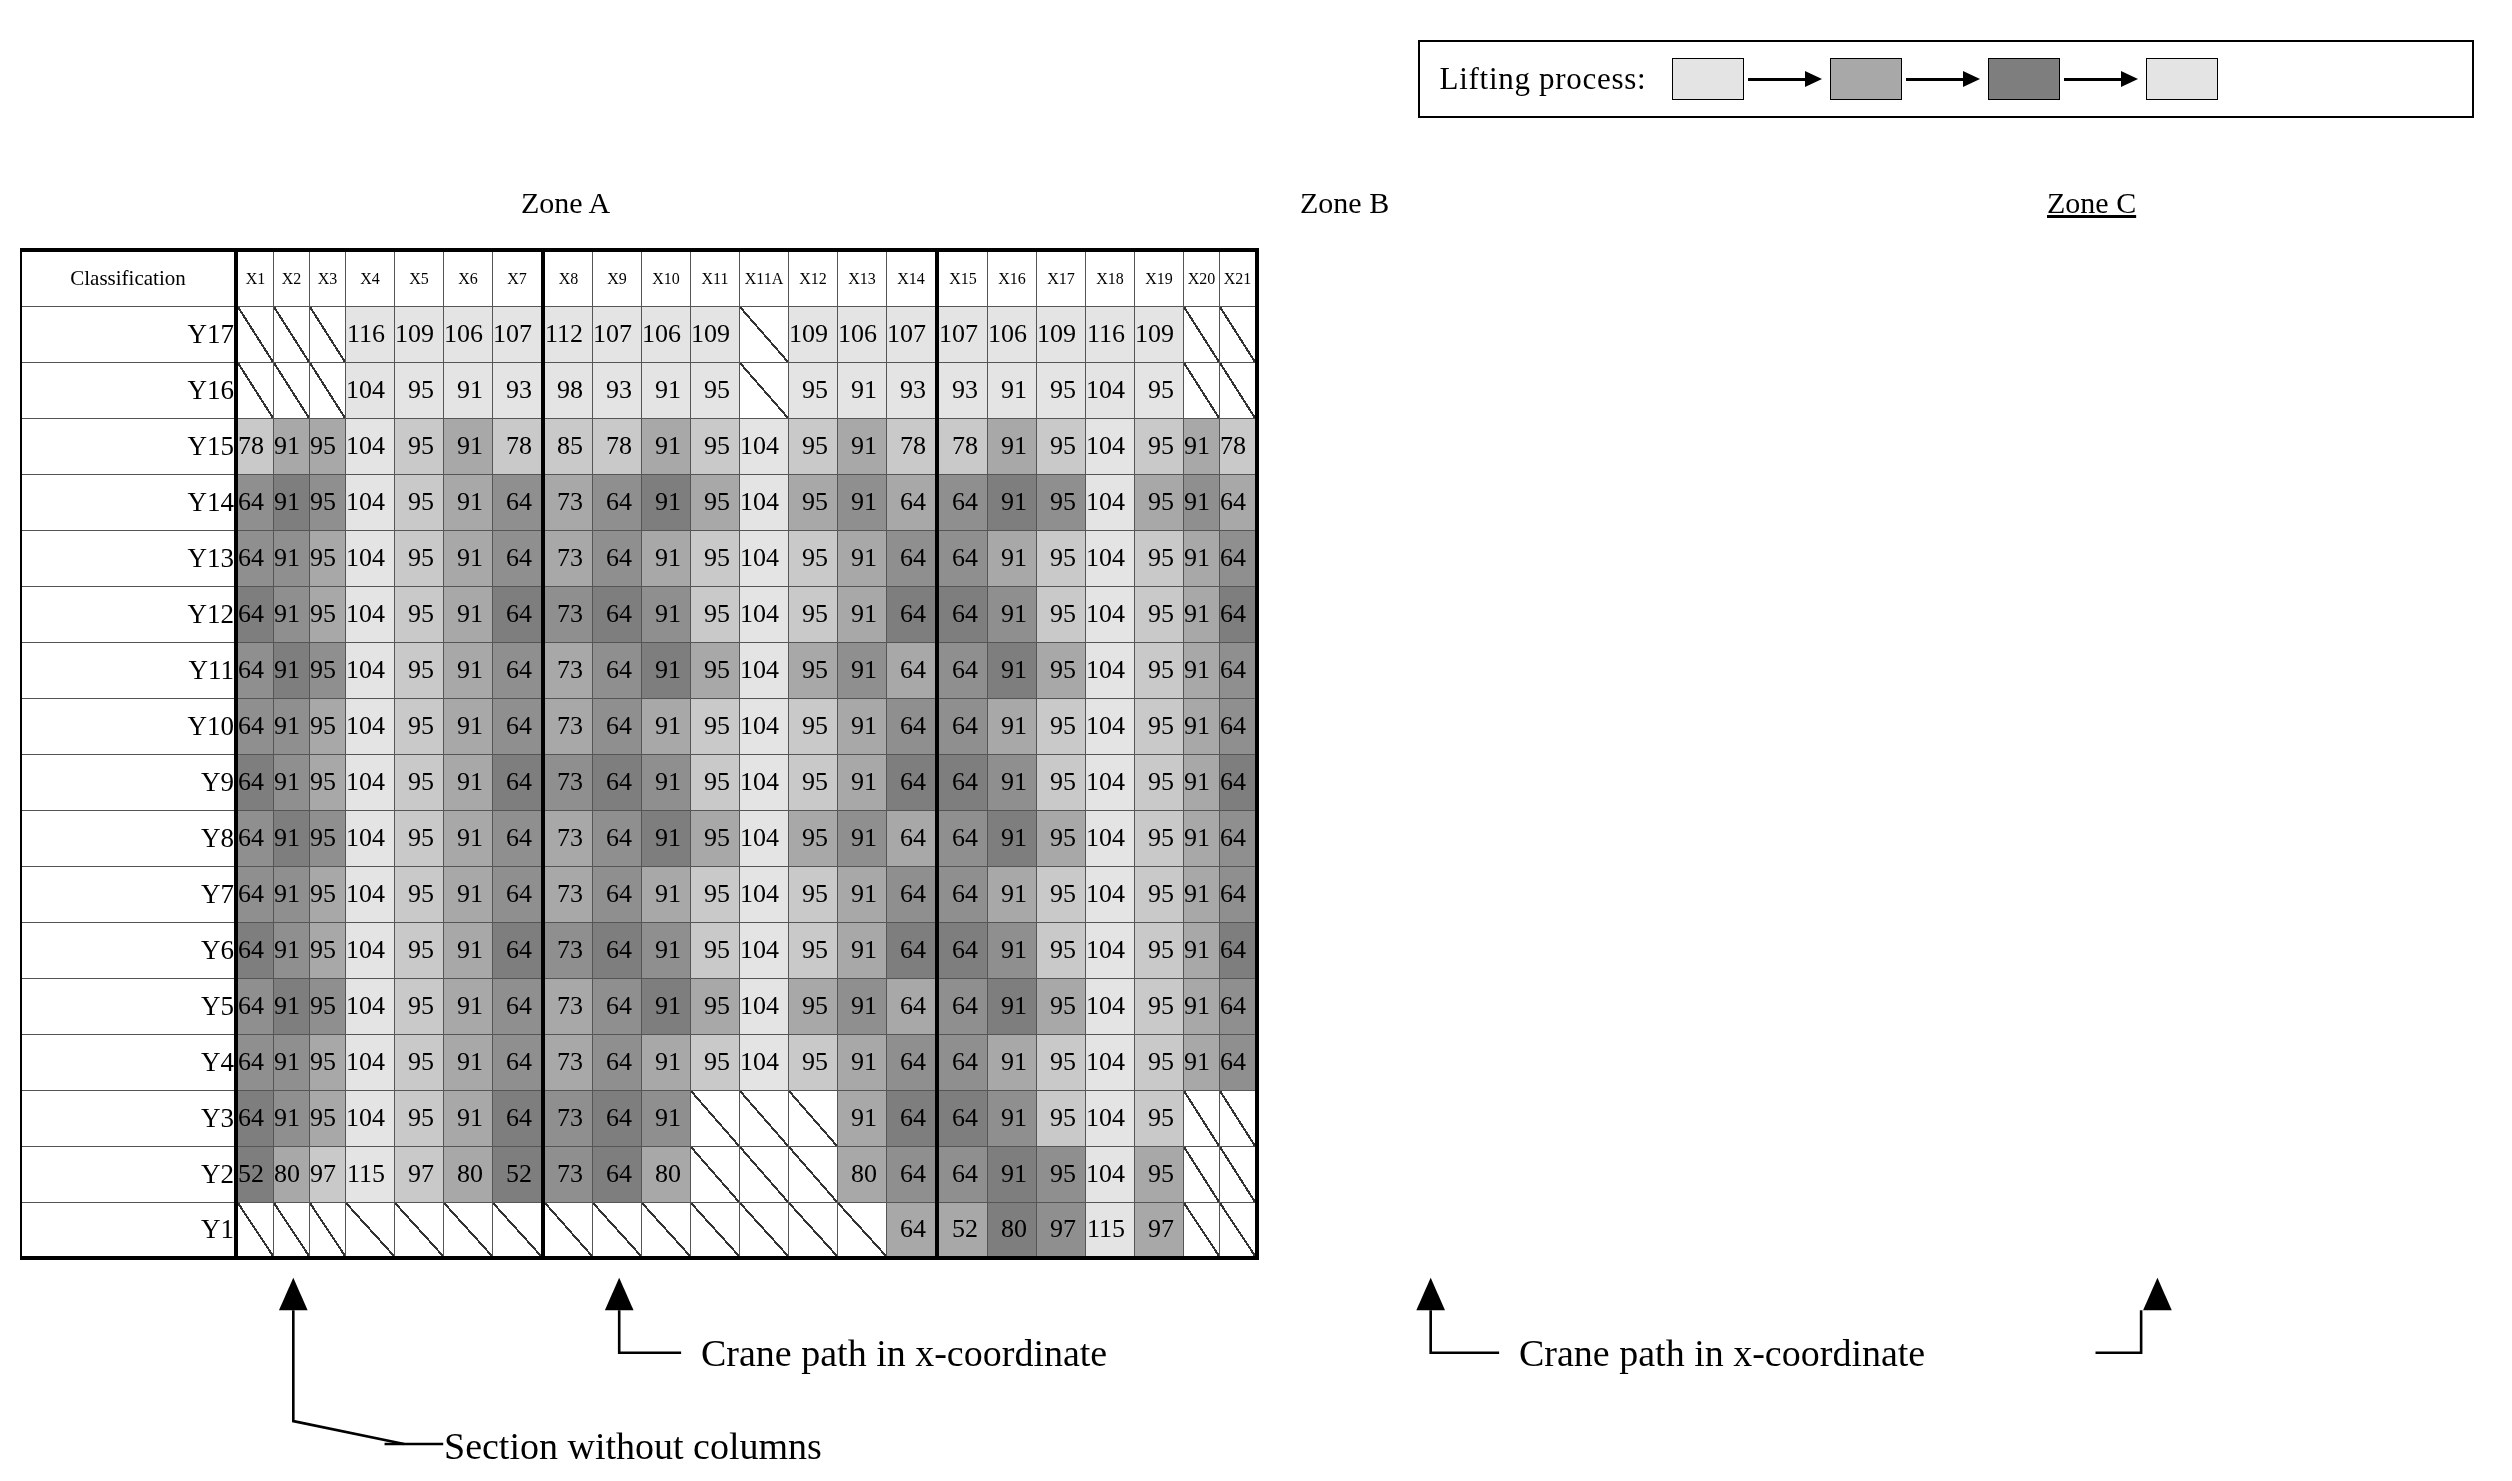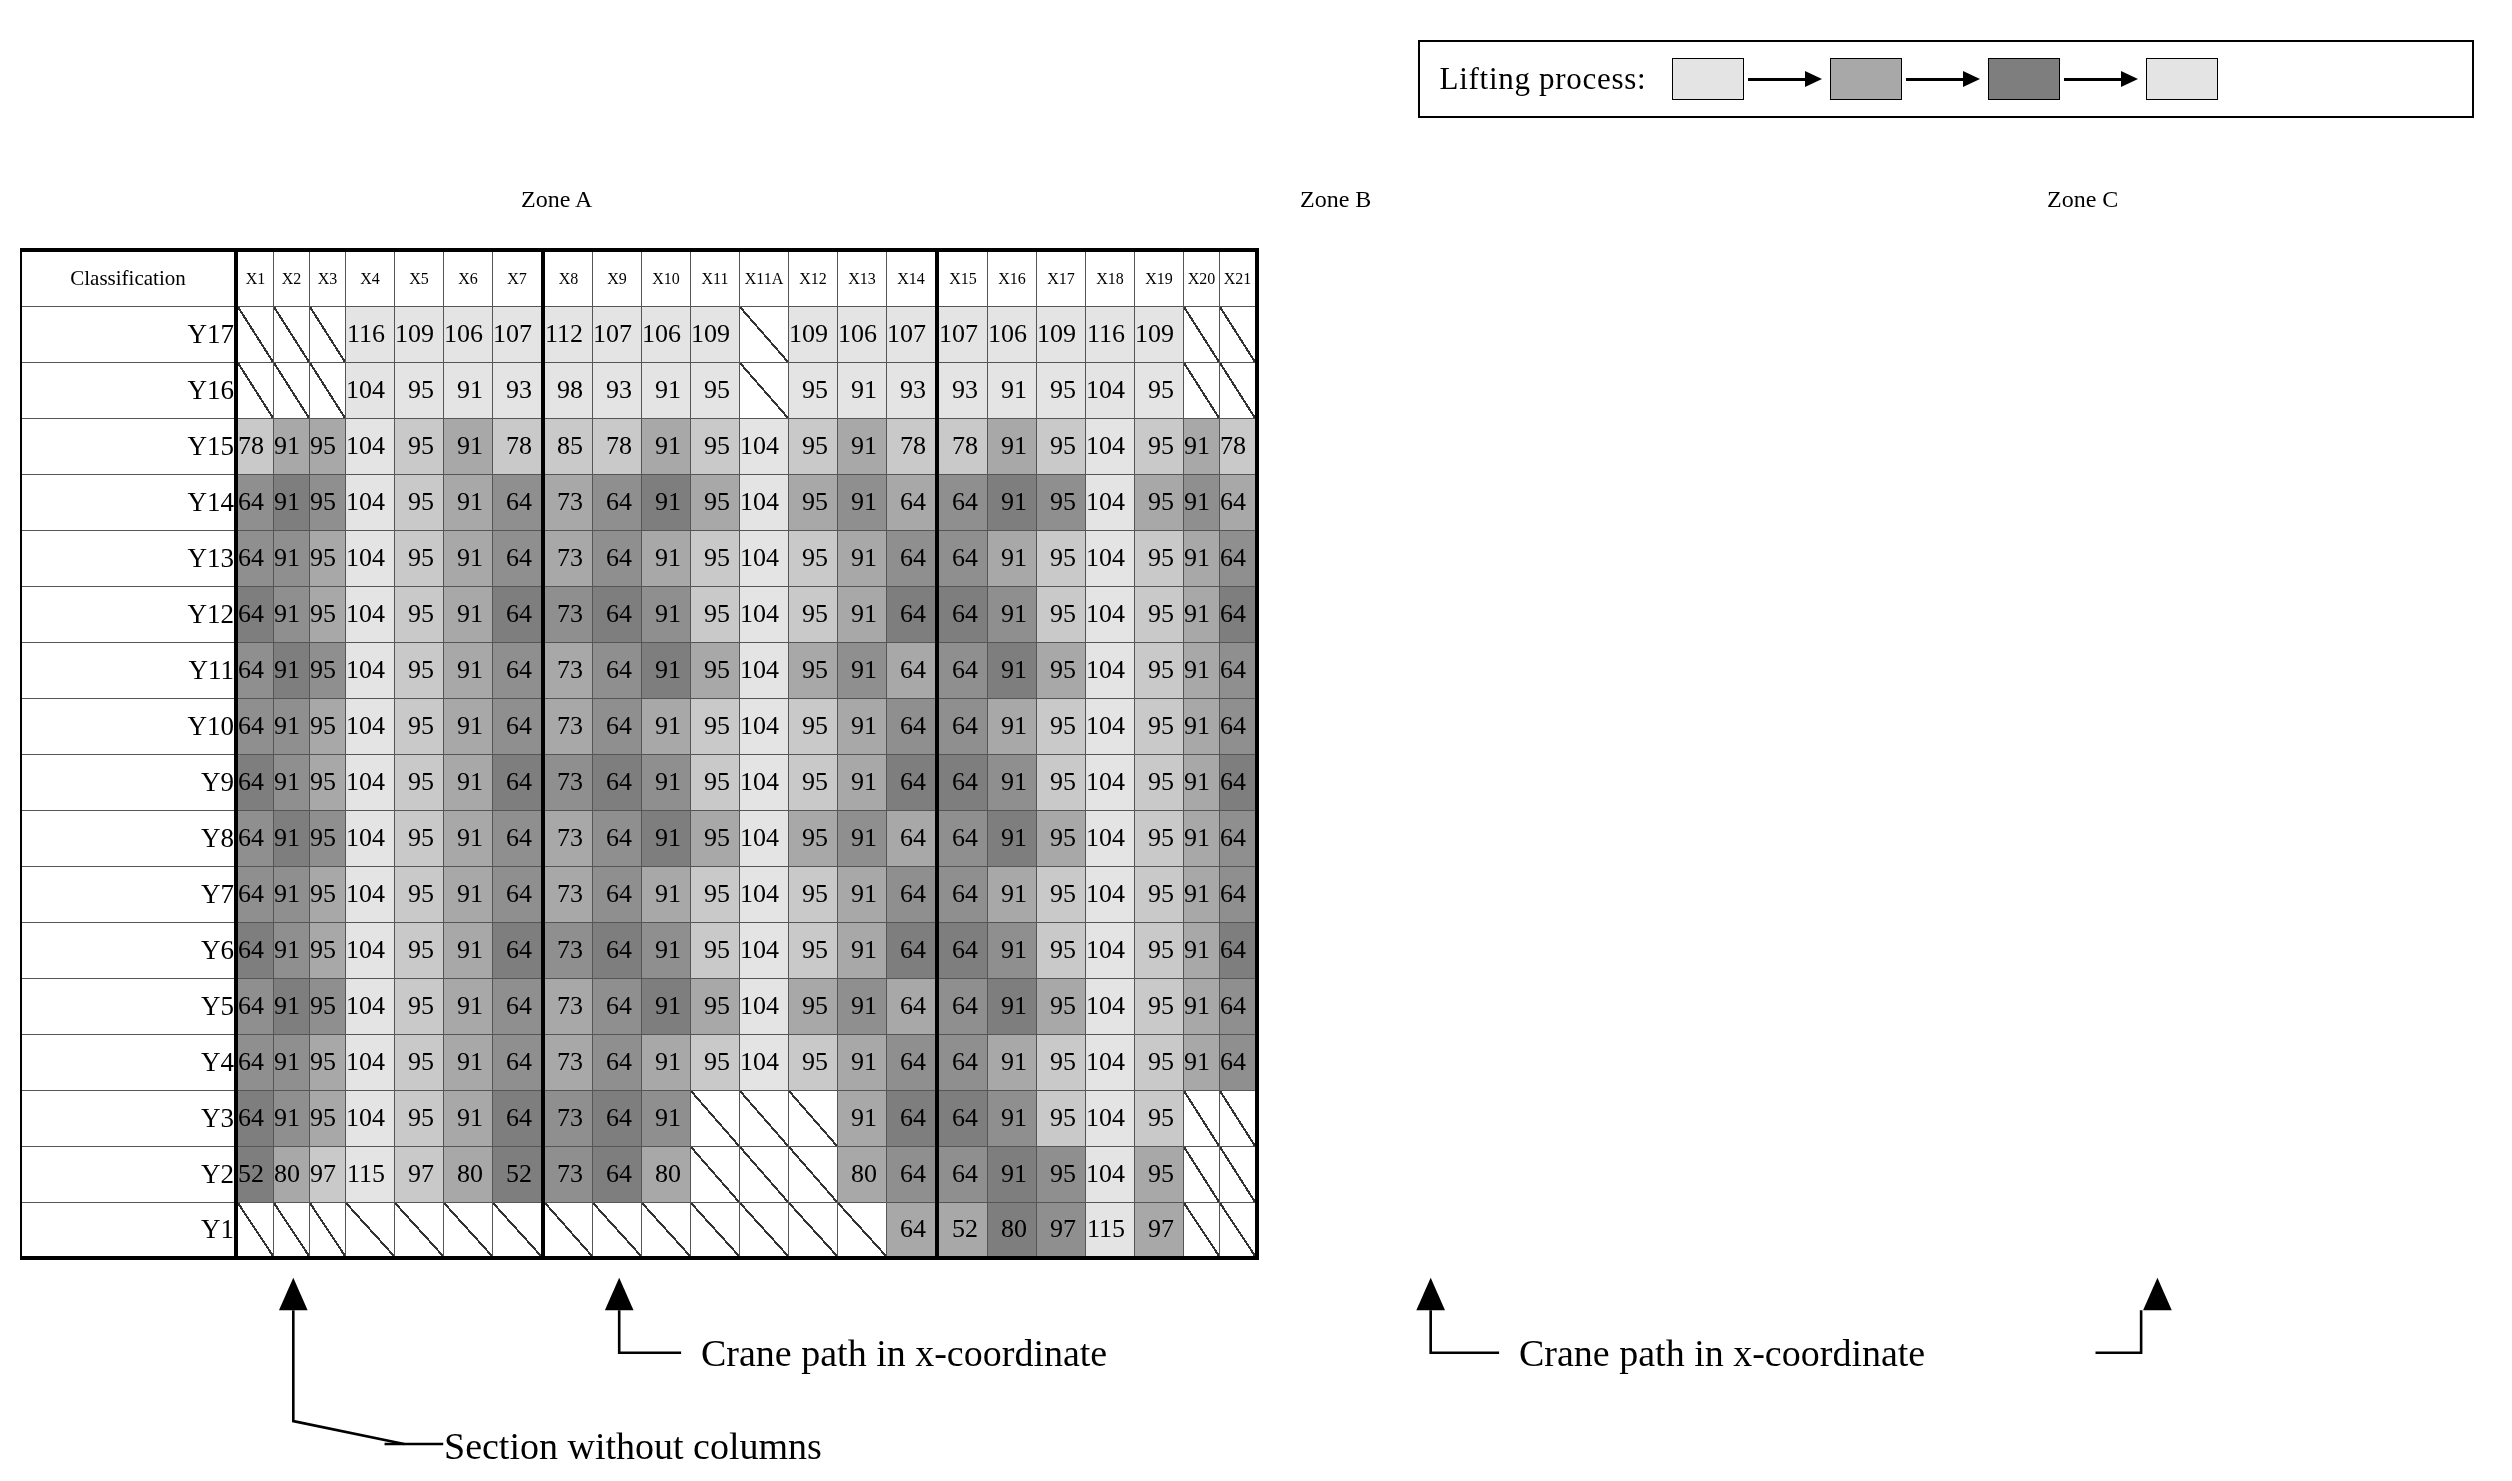--- a/index.html
+++ b/index.html
@@ -8,24 +8,24 @@
   
   #legend{position:absolute;left:1418px;top:40px;width:1056px;height:78px;border:2px solid #000;background:#fff;
           display:flex;align-items:center;padding-left:19.6px;box-sizing:border-box;}
   #legend .lbl{font-size:31px;letter-spacing:0.7px;margin-right:26px;white-space:nowrap;}
   .swatch{width:70px;height:40px;border:1.3px solid #000;}
   .arrow{width:78px;height:17px;position:relative;margin:0 3.9px;}
   .arrow .shaft{position:absolute;left:0;top:7.2px;width:60px;height:3.3px;background:#000;}
   .arrow .head{position:absolute;left:57px;top:0;width:0;height:0;border-top:8.5px solid transparent;border-bottom:8.5px solid transparent;border-left:17px solid #000;}
 
   
-  .zone-title{position:absolute;font-size:24px;white-space:nowrap;}
+  .zone-title{position:absolute;font-size:30px;white-space:nowrap;}
   #zoneA{left:521px;top:186px;}
   #zoneB{left:1300px;top:186px;}
-  #zoneC{left:2047px;top:186px;}
+  #zoneC{left:2047px;top:186px;text-decoration:underline;}
 
   
   #tbl-wrap{position:absolute;left:20px;top:248px;}
   table{border-collapse:collapse;table-layout:fixed;}
   td,th{border:1.3px solid #555;font-size:26px;text-align:right;padding:0 9px 0 0;height:56px;box-sizing:border-box;
         font-family:"Liberation Serif",serif;font-weight:normal;background:#fff;}
   th.colhead{text-align:center;padding:0;font-size:16px;height:48px;}
   td.rowhead{text-align:right;padding:0;font-size:27px;width:215px;}
   th.classification{text-align:center;padding:0;font-size:21px;width:215px;}
   

